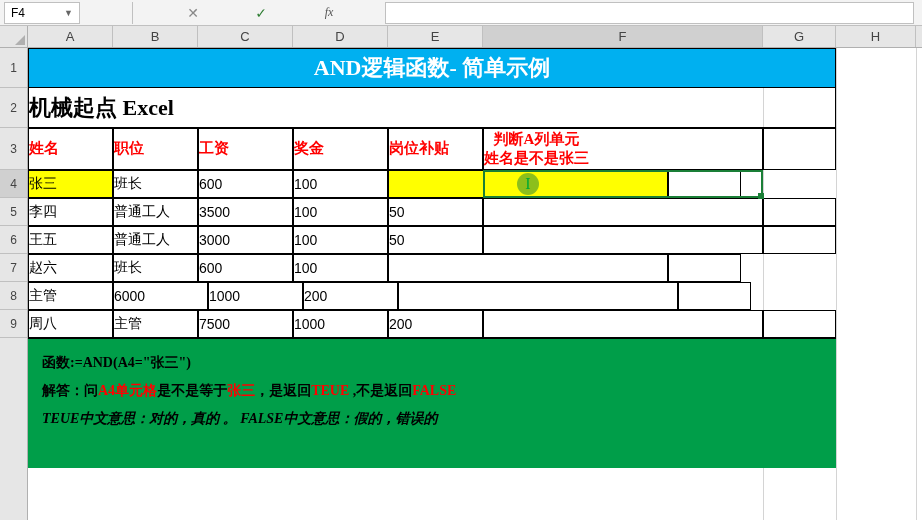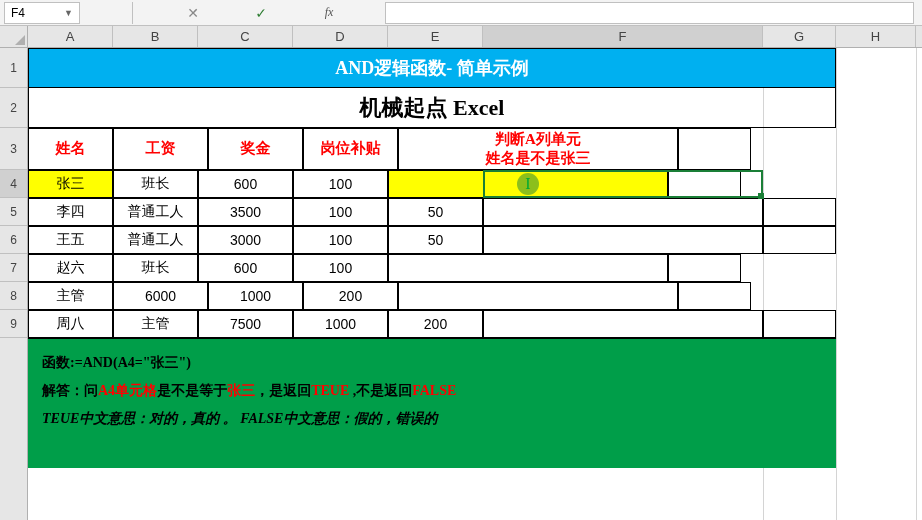--- a/index.html
+++ b/index.html
@@ -97,35 +97,35 @@
     background: #fff;
   }
 
   .wA{width:85px} .wB{width:85px} .wC{width:95px} .wD{width:95px} .wE{width:95px}
   .wF{width:280px} .wG{width:73px} .wH{width:80px}
 
   .row { display:flex; position:relative; }
   .cell {
     border-right:1px solid #d4d4d4;
     border-bottom:1px solid #d4d4d4;
-    display:flex; align-items:center; justify-content:center;
+    display:flex; align-items:center; 
     font-size:14px;
     overflow:hidden;
     position:relative;
   }
 
   .title-row { height:40px; }
   .title-cell {
     background:#00b0f0;
     width:808px;
     border:1px solid #000;
     justify-content:center;
   }
   .title-cell span{
-    color:#fff; font-family:"SimSun","STSong",serif; font-size:18px; font-weight:bold;
+    color:#fff; font-family:"SimSun","STSong",serif; font-size:22px; font-weight:bold;
   }
 
   .subtitle-row{height:40px;}
   .subtitle-cell{
     width:808px;
     border:1px solid #000;
     border-top:none;
     font-family:"STKaiti","KaiTi","SimSun",serif;
     font-size:22px;
     font-weight:600;
@@ -248,20 +248,21 @@
     </div>
 
     <div class="row subtitle-row">
       <div class="cell subtitle-cell">
         <span>机械起点 Excel</span>
       </div>
     </div>
 
     <div class="row hdr-row">
       <div class="cell hdr-cell wA">姓名</div>
+      <div class="cell hdr-cell wB">职位</div>
       <div class="cell hdr-cell wC">工资</div>
       <div class="cell hdr-cell wD">奖金</div>
       <div class="cell hdr-cell wE">岗位补贴</div>
       <div class="cell hdr-cell wF">判断A列单元
 姓名是不是张三</div>
       <div class="cell hdr-cell wG"></div>
     </div>
 
     <div id="data-rows">
         <div class="row data-row">

